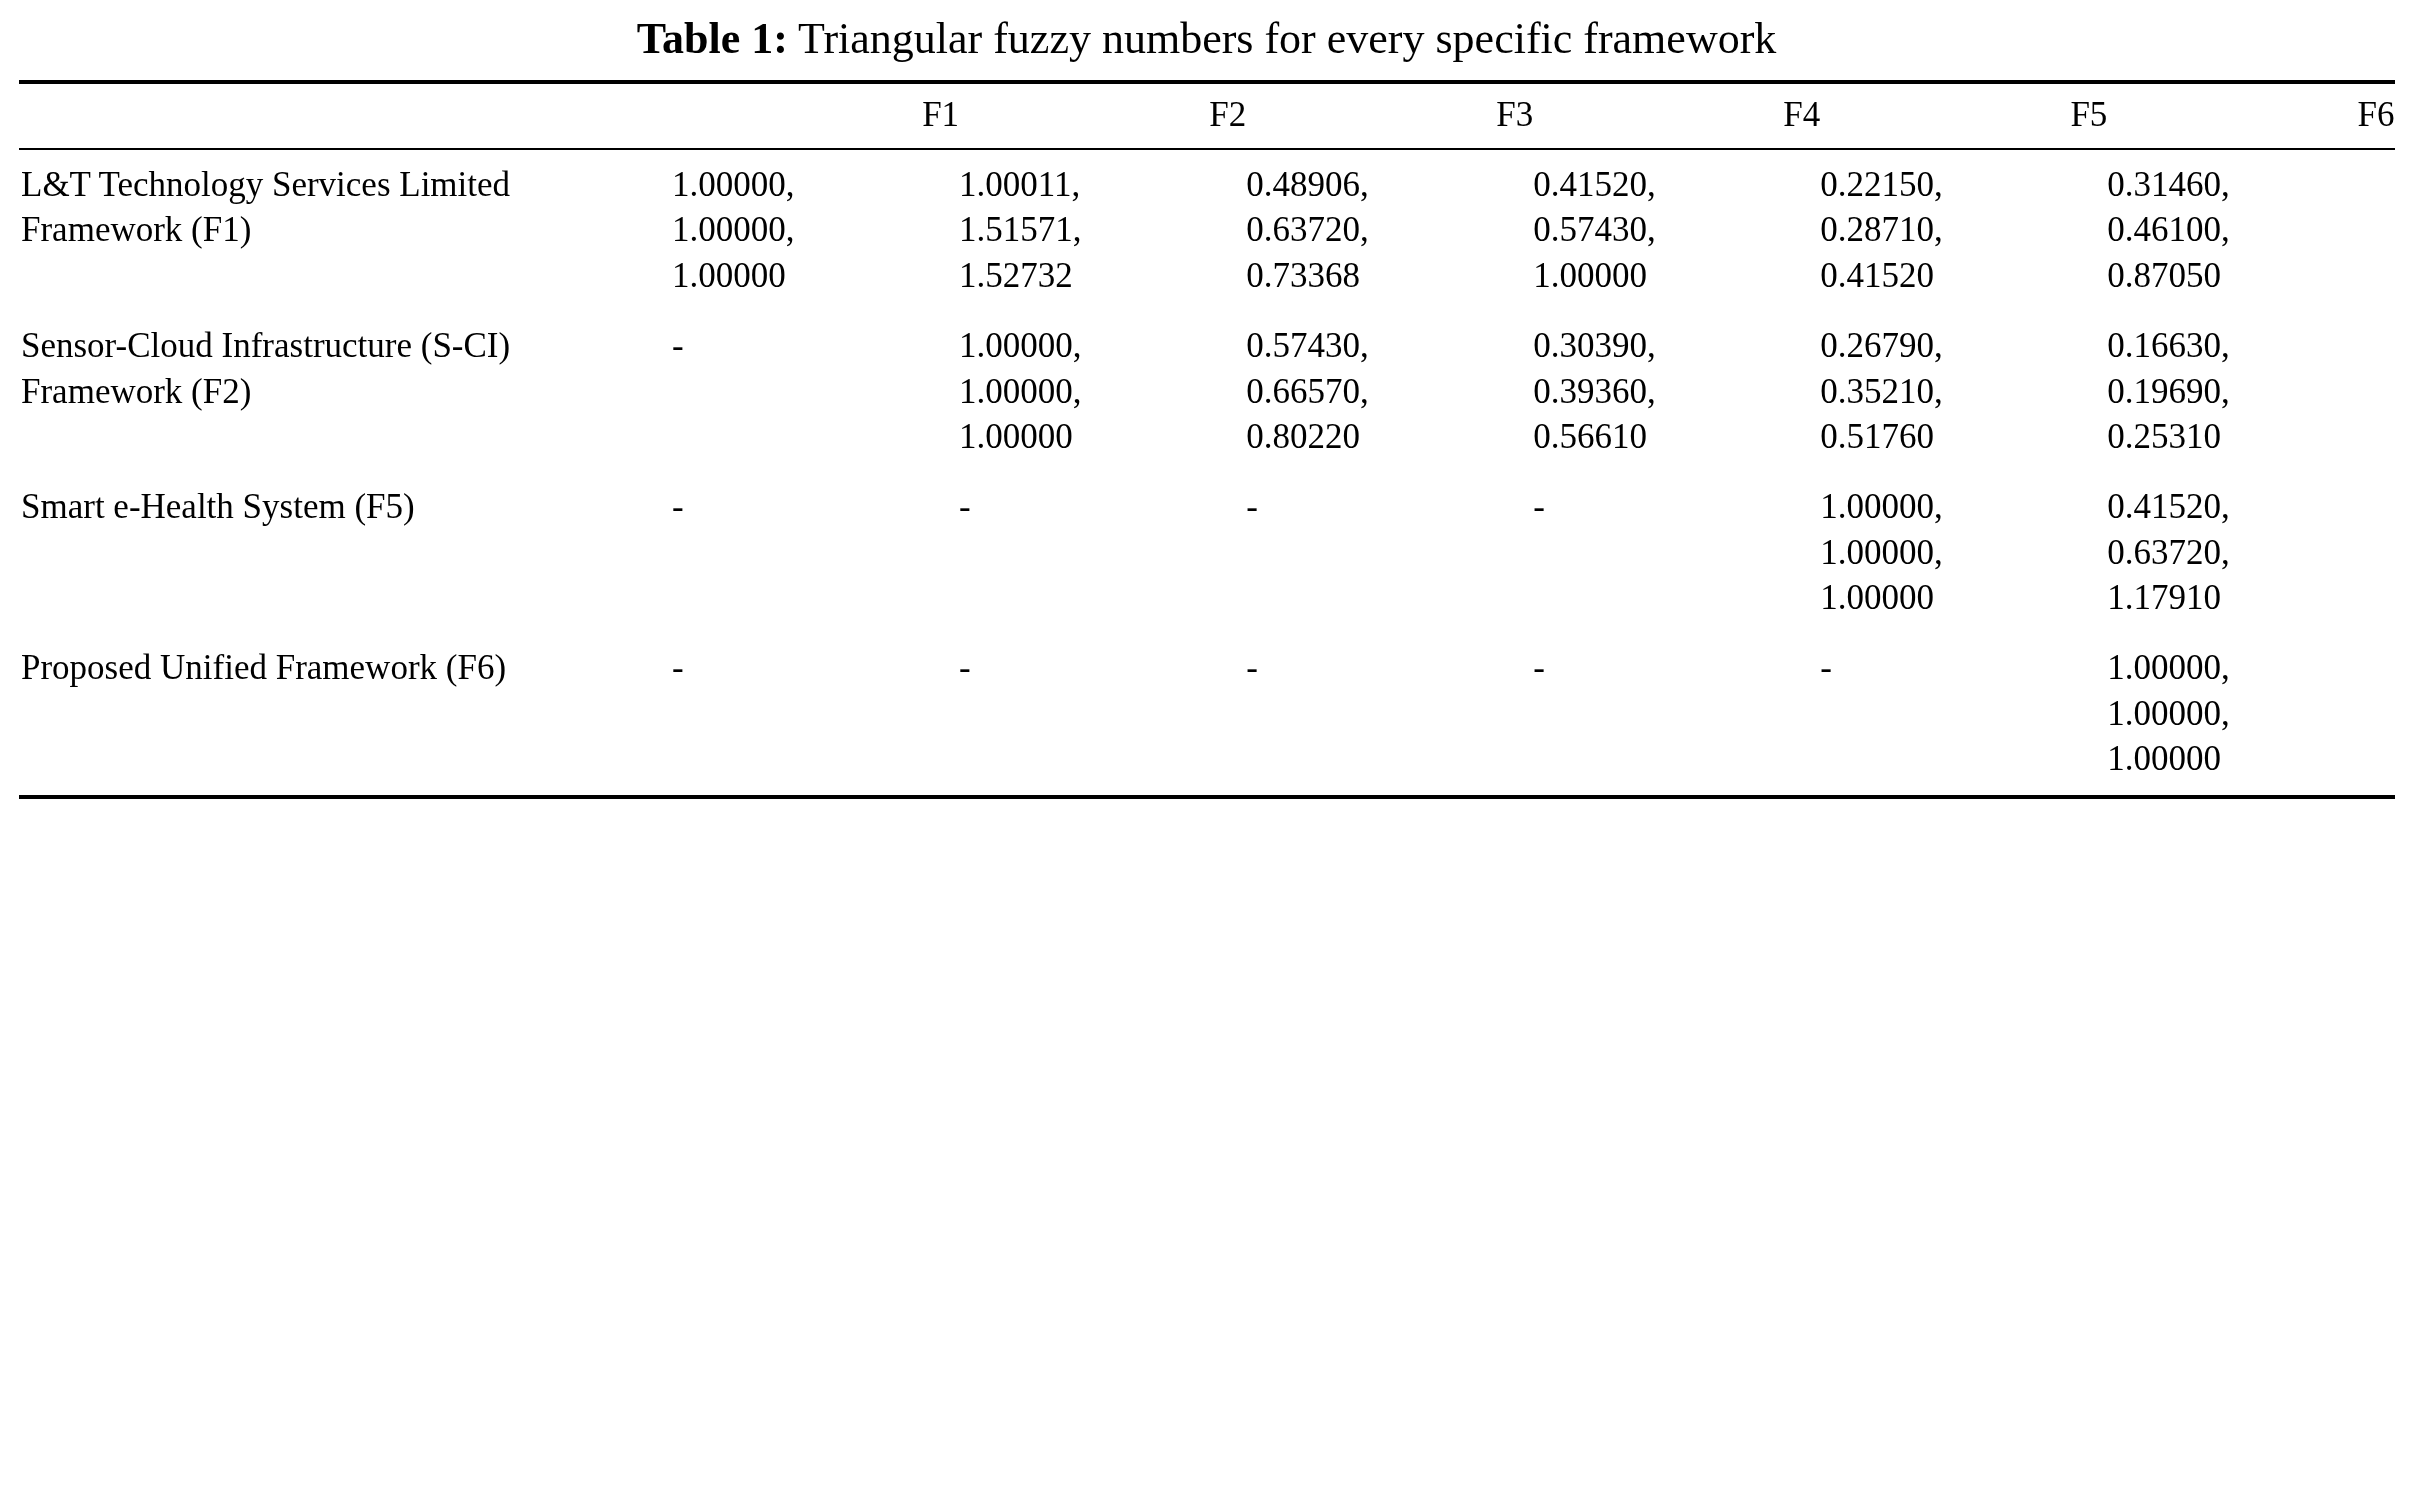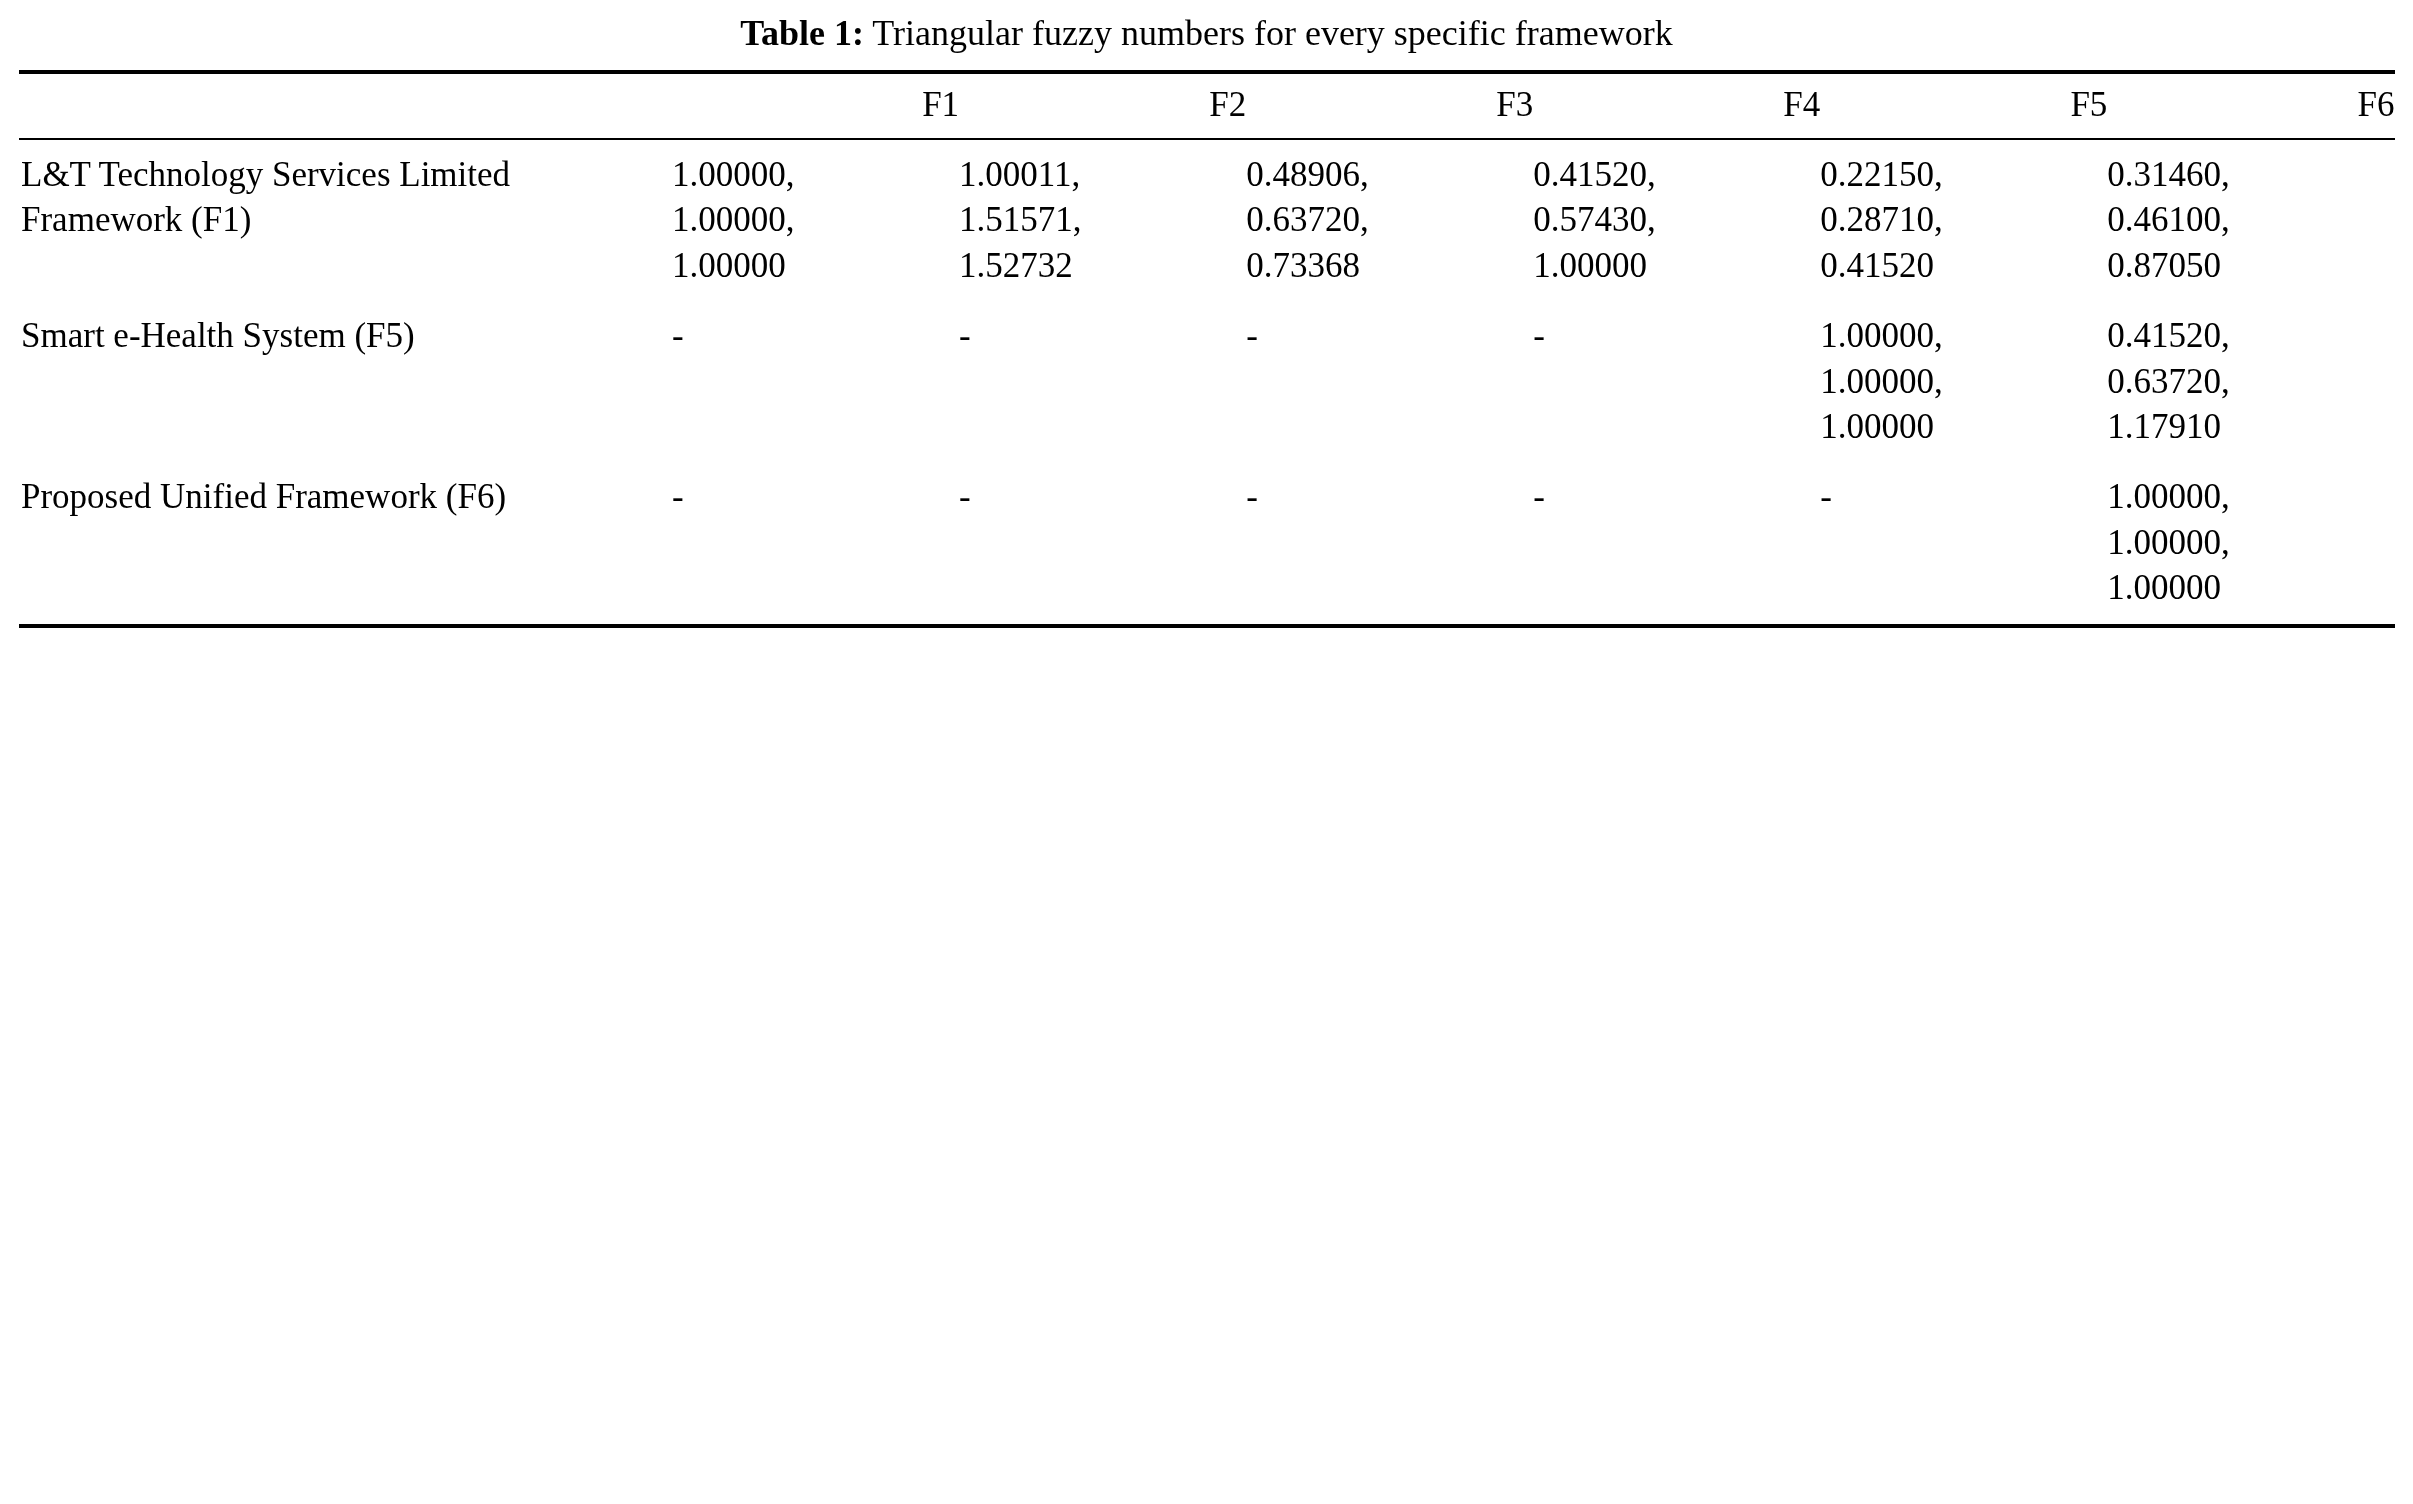--- a/index.html
+++ b/index.html
@@ -12,21 +12,21 @@
     color: #000000;
     width: 2413px;
   }
   .page {
     width: 2413px;
     box-sizing: border-box;
     padding: 11px 18.5px 15px 18.5px;
   }
   .caption {
     text-align: center;
-    font-size: 36px;
+    font-size: 44px;
     line-height: 1.25;
     margin: 0 0 13.6px 0;
     white-space: nowrap;
   }
   .caption .caption-label {
     font-weight: bold;
   }
   .caption .caption-text {
     font-weight: normal;
   }
@@ -112,20 +112,39 @@
 0.57430,
 1.00000</td>
         <td>0.22150,
 0.28710,
 0.41520</td>
         <td>0.31460,
 0.46100,
 0.87050</td>
       </tr>
       <tr>
+        <td class="rowlabel">Sensor-Cloud Infrastructure (S-CI) Framework (F2)</td>
+        <td>-</td>
+        <td>1.00000,
+1.00000,
+1.00000</td>
+        <td>0.57430,
+0.66570,
+0.80220</td>
+        <td>0.30390,
+0.39360,
+0.56610</td>
+        <td>0.26790,
+0.35210,
+0.51760</td>
+        <td>0.16630,
+0.19690,
+0.25310</td>
+      </tr>
+      <tr>
         <td class="rowlabel">Smart e-Health System (F5)</td>
         <td>-</td>
         <td>-</td>
         <td>-</td>
         <td>-</td>
         <td>1.00000,
 1.00000,
 1.00000</td>
         <td>0.41520,
 0.63720,

